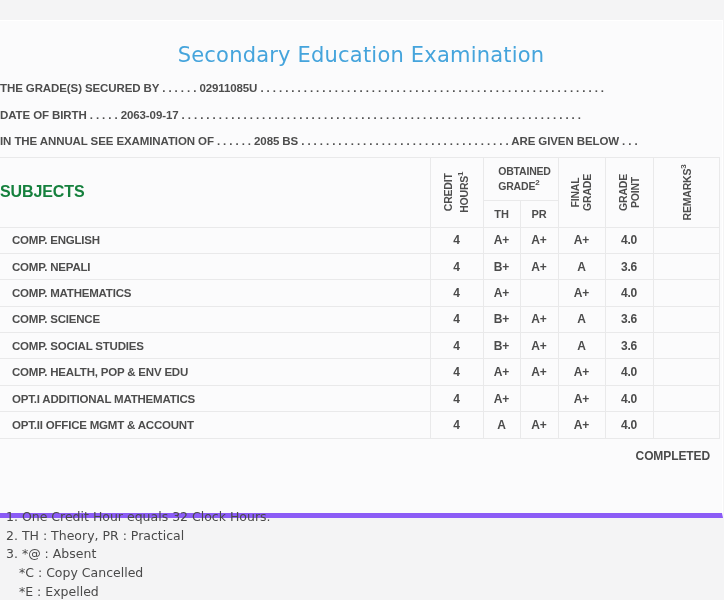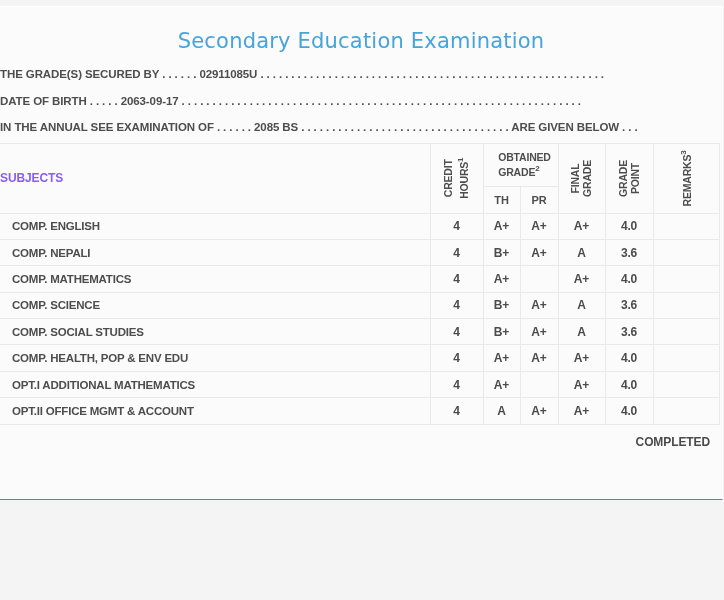--- a/index.html
+++ b/index.html
@@ -1,38 +1,38 @@
 <!DOCTYPE html>
 <html><head>
 <meta charset="utf-8">
 <style>
   html,body { margin:0; padding:0; }
   body { width:724px; height:600px; overflow:hidden; background:#f4f4f5;
          font-family:"Liberation Sans", sans-serif; }
   .page { position:relative; width:724px; height:600px; background:#f4f4f5; }
 
-  .card { position:absolute; left:0; top:6px; width:722px; height:492px;
+  .card { position:absolute; left:0; top:20px; width:722px; height:492px;
           background:#fbfbfc; border-top:1px solid #ffffff; border-right:1px solid #ffffff;
-          border-bottom:1px solid #8b5cf6; box-sizing:content-box; }
+          border-bottom:5px solid #8b5cf6; box-sizing:content-box; }
 
   .title { margin-top:22px; text-align:center; font-family:"DejaVu Sans", sans-serif;
            font-size:21px; font-weight:400; color:#45a4dc; letter-spacing:0.2px; }
   .subtitle { margin-top:7px; text-align:center; font-size:13px; font-weight:700;
               color:#4a4a4a; letter-spacing:0.2px; }
 
   .info { margin-top:8px; overflow:hidden; }
   .info-line { height:26.5px; line-height:26.5px; font-size:11.5px; font-weight:700;
                color:#4d4d4d; letter-spacing:-0.1px; white-space:nowrap; overflow:hidden; }
 
   table.grades { border-collapse:collapse; table-layout:fixed; width:719px; margin-top:2px; }
   table.grades td, table.grades th { border:1px solid #e9e9ea; padding:0; overflow:hidden; }
   table.grades .no-left { border-left:none; }
 
-  th.subjects-h { text-align:left; padding-left:12px; font-size:12px; font-weight:700;
-                  color:#8b5cf6; letter-spacing:-0.1px; }
+  th.subjects-h { text-align:left; padding-left:12px; font-size:16px; font-weight:700;
+                  color:#15803d; letter-spacing:-0.1px; }
   .vwrap { display:flex; align-items:center; justify-content:center; height:69px; }
   .vwrap2 { height:42px; }
   .vtext { transform:rotate(-90deg); font-size:10.5px; font-weight:700; color:#4d4d4d;
            line-height:11.5px; text-align:center; letter-spacing:-0.2px; white-space:nowrap; }
   .htext { font-size:10.5px; font-weight:700; color:#4d4d4d; line-height:12.5px;
            text-align:left; letter-spacing:-0.2px;margin-left:8px; }
   sup { font-size:8px; }
   th.sub-h { height:26px; font-size:11px; font-weight:700; color:#4d4d4d;
              text-align:center; letter-spacing:-0.2px; }
 
@@ -194,13 +194,20 @@
         <td>A+</td>
         <td>4.0</td>
         <td></td>
       </tr>
         </tbody>
     </table>
 
     <div class="status-line">COMPLETED</div>
   </div>
 
+  <div class="footnotes">
+      <div class="footnote-line">1. One Credit Hour equals 32 Clock Hours.</div>
+      <div class="footnote-line">2. TH : Theory, PR : Practical</div>
+      <div class="footnote-line">3. *@ : Absent</div>
+      <div class="footnote-line indent">*C : Copy Cancelled</div>
+      <div class="footnote-line indent">*E : Expelled</div>
+    </div>
 </div>
 
 </body></html>

